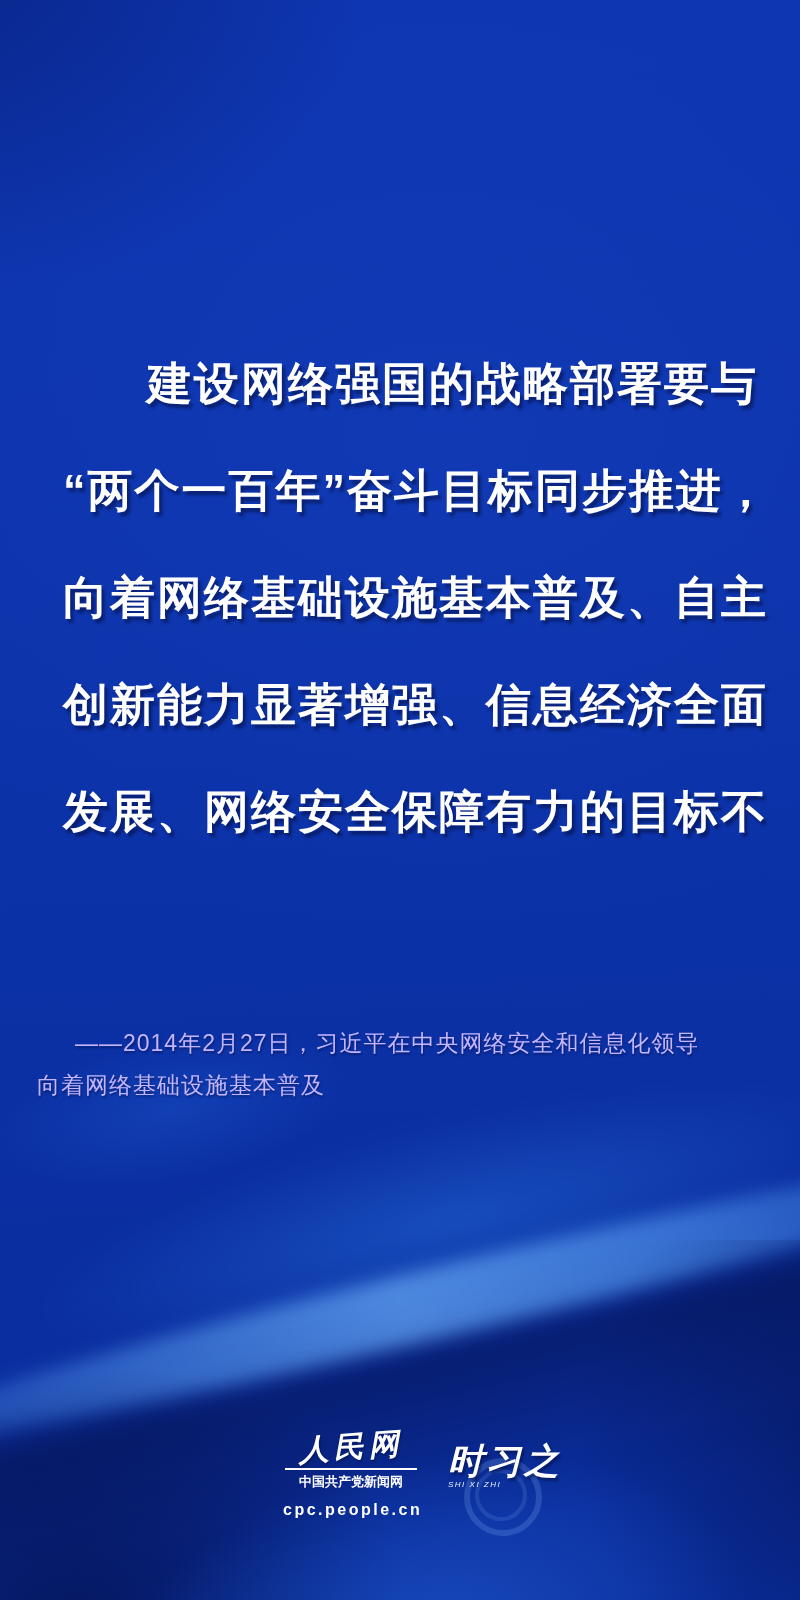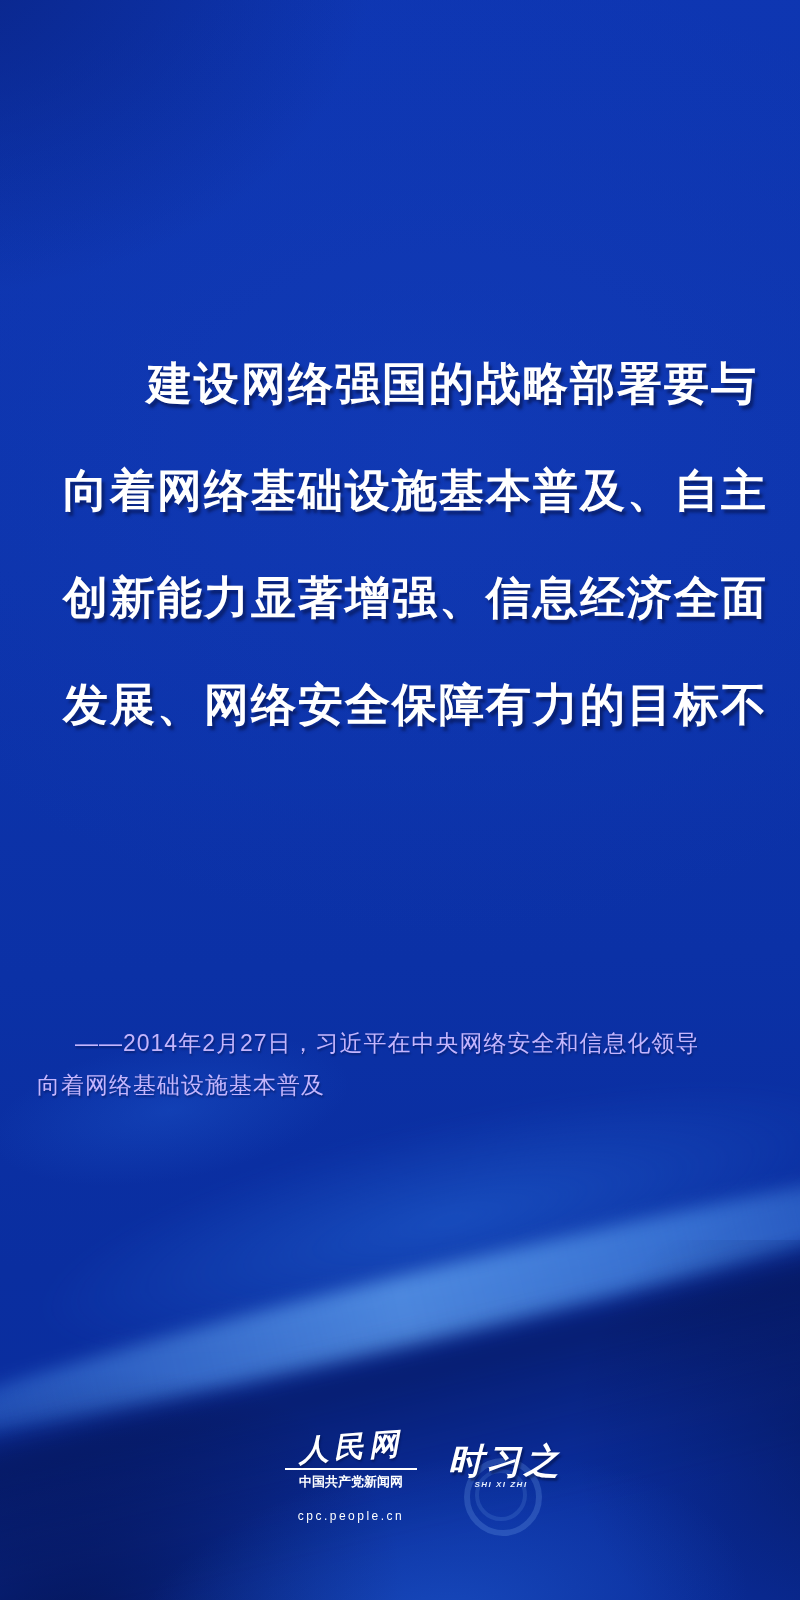--- a/index.html
+++ b/index.html
@@ -73,37 +73,37 @@
     text-align:center; color:#ffffff;
   }
   .pmw-script {
     font-family:"DejaVu Serif","Liberation Serif",serif;
     font-style:italic; font-weight:bold; font-size:30px; line-height:40px;
     letter-spacing:5px; transform:rotate(-4deg); white-space:nowrap;
     text-shadow:1px 2px 2px rgba(3,10,50,0.4);
   }
   .pmw-divider { height:2px; background:#ffffff; margin:1px 2px 3px; }
   .pmw-cpc { font-size:13px; font-weight:bold; white-space:nowrap; }
-  .pmw-url { font-size:12px; font-weight:normal; letter-spacing:2.5px; margin-top:18px; white-space:nowrap; }
+  .pmw-url { font-size:16px; font-weight:bold; letter-spacing:2.5px; margin-top:10px; white-space:nowrap; }
   .sxz { position:absolute; left:448px; top:1444px; color:#ffffff; width:110px; }
   .sxz-ring {
     position:absolute; left:16px; top:14px; width:66px; height:66px;
     border-radius:50%; border:6px solid rgba(145,195,255,0.20);
   }
   .sxz-ring::after {
     content:""; position:absolute; left:5px; top:5px; width:44px; height:44px;
     border-radius:50%; border:4px solid rgba(145,195,255,0.14);
   }
   .sxz-text {
     position:relative; font-size:35px; font-weight:900; font-style:italic;
     letter-spacing:3px; line-height:34px; white-space:nowrap;
     text-shadow:2px 3px 2px rgba(3,10,50,0.45);
   }
   .sxz-latin {
-    position:relative; text-align:center; font-size:8px; font-weight:bold;
+    position:relative; text-align:left; font-size:8px; font-weight:normal;
     font-style:italic; letter-spacing:1.5px; margin-top:2px; color:#e8f1ff;
     padding-right:4px;
   }
 </style>
 </head>
 <body>
 
 <div class="poster">
   <div class="bg"></div>
 
@@ -112,20 +112,21 @@
     <div class="fold f-sheen-upper"></div>
     <div class="fold f-bright-streak"></div>
     <div class="fold f-dark-band"></div>
     <div class="fold f-dark-bl"></div>
     <div class="fold f-dark-right"></div>
     <div class="fold f-bottom-glow"></div>
   </div>
 
   <div class="quote">
     <div class="q-line q-indent">建设网络强国的战略部署要与</div>
+    <div class="q-line">“两个一百年”奋斗目标同步推进，</div>
     <div class="q-line">向着网络基础设施基本普及、自主</div>
     <div class="q-line">创新能力显著增强、信息经济全面</div>
     <div class="q-line">发展、网络安全保障有力的目标不</div>
   </div>
 
   <div class="attribution">
     <div class="a-line a-indent">——2014年2月27日，习近平在中央网络安全和信息化领导</div>
     <div class="a-line">向着网络基础设施基本普及</div>
   </div>
 

